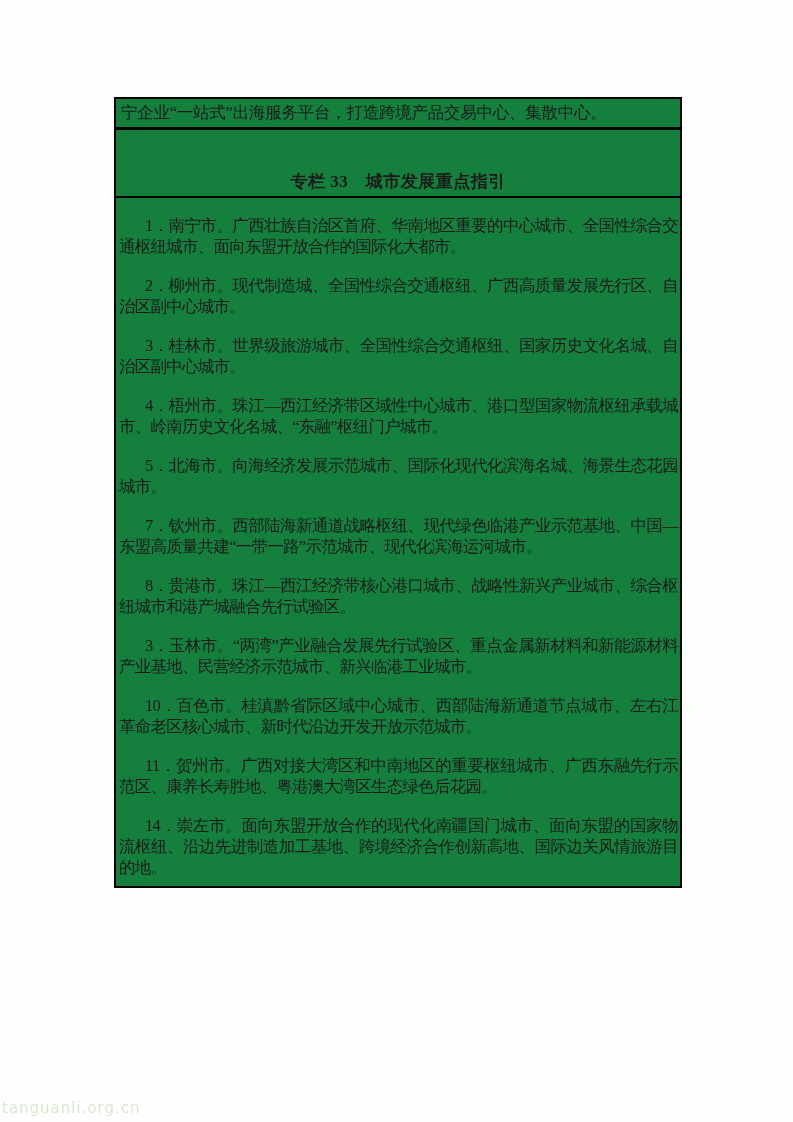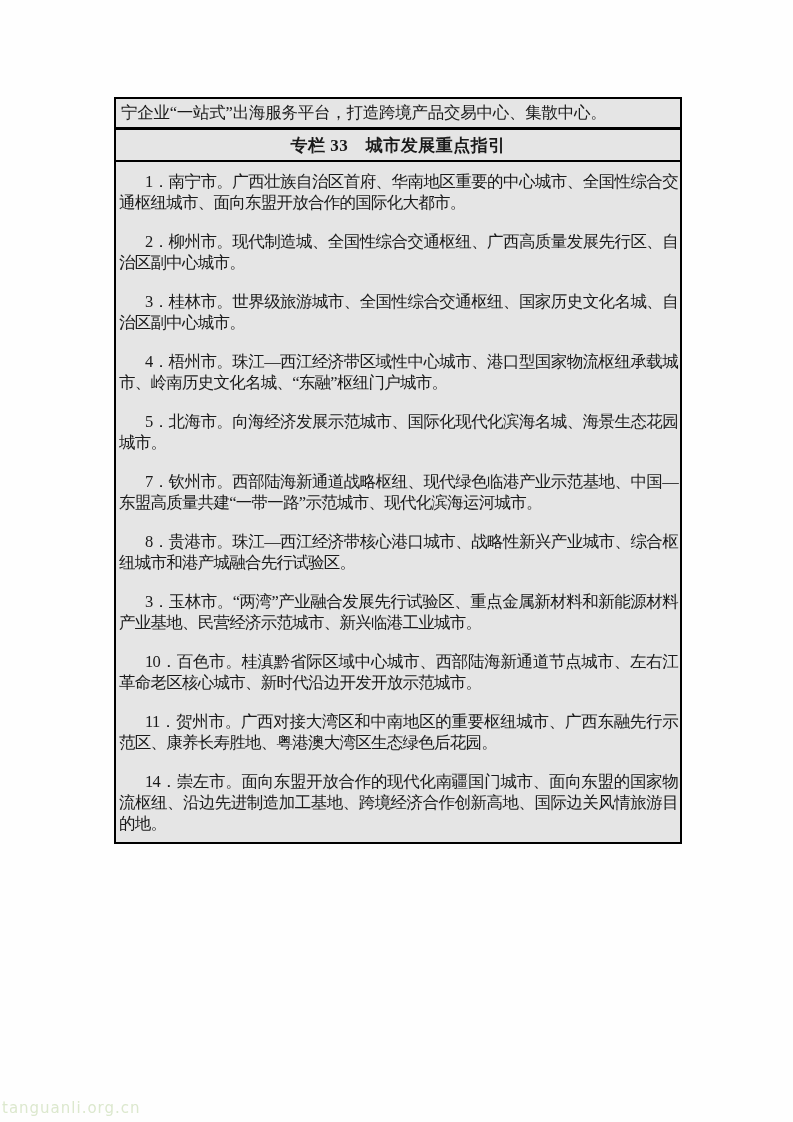--- a/index.html
+++ b/index.html
@@ -12,21 +12,21 @@
     font-family: "Liberation Serif", "DejaVu Serif", serif;
     color: #1a1a1a;
   }
   .doc-table {
     position: absolute;
     left: 114px;
     top: 97px;
     width: 568px;
     box-sizing: border-box;
     border: 2px solid #000;
-    background: #e5e5e5;
+    background: #15803d;
   }
   .row-cont {
     height: 28px;
     border-bottom: 3px solid #000;
     display: flex;
     align-items: center;
     padding: 0 5px;
     font-size: 16.5px;
     letter-spacing: -0.25px;
     white-space: nowrap;
@@ -34,33 +34,34 @@
   }
   .row-head {
     height: 30px;
     border-bottom: 2px solid #000;
     display: flex;
     align-items: center;
     justify-content: center;
     font-weight: 700;
     font-size: 17px;
     letter-spacing: 0.5px;
+    margin-top: 36px;
   }
   .box-body {
     padding: 9px 2px 8px 3px;
   }
   .city-item {
     font-size: 16.5px;
     line-height: 21px;
     margin: 18px 0 0 0;
     text-indent: 26px;
     text-align: justify;
     letter-spacing: -0.75px;
   }
-  .city-item:first-child { margin-top: 0; }
+  .city-item:first-child { margin-top: 8px; }
   .site-watermark {
     position: absolute;
     left: 2px;
     top: 1099px;
     font-family: "DejaVu Sans", "Liberation Sans", sans-serif;
     font-weight: 400;
     font-size: 15px;
     letter-spacing: 1px;
     user-select: none;
   }

